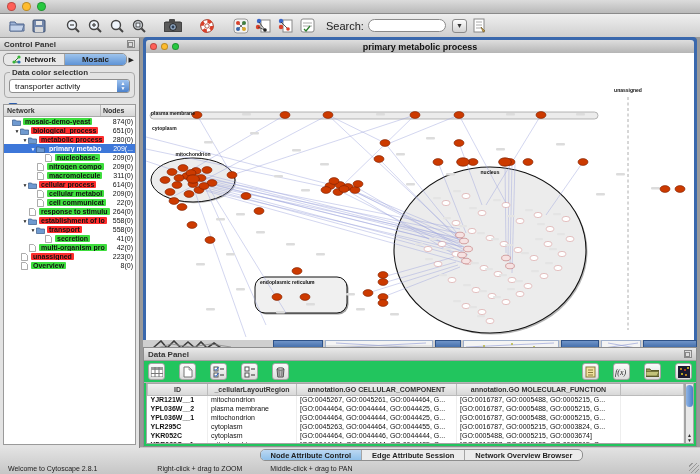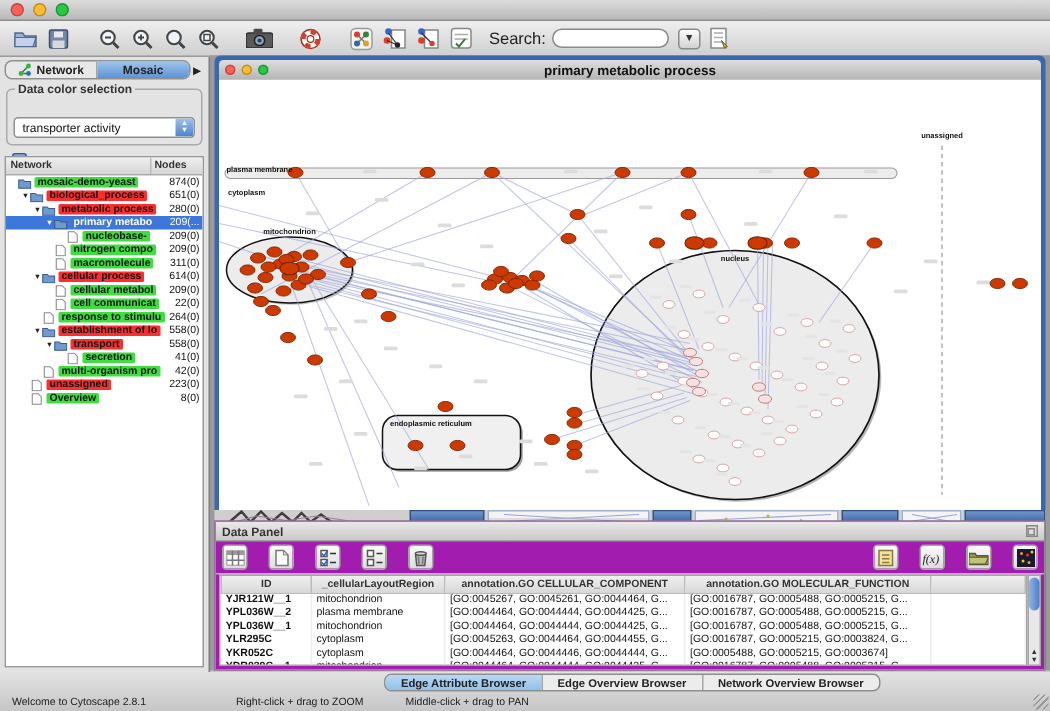--- a/index.html
+++ b/index.html
@@ -33,21 +33,21 @@
   .floatico { width:8px; height:8px; border:1px solid #888; background:#ddd; position:relative; }
   .floatico:before{content:""; position:absolute; right:1px; top:1px; width:3px; height:3px; border:1px solid #888;}
   .cptabs { display:flex; align-items:center; height:17px; padding:2px 3px; }
   .tabgrp { display:flex; border:1px solid #909090; border-radius:5px; overflow:hidden; height:13px; flex:1; background:#e8e8e8; }
   .cptab { flex:1; display:flex; align-items:center; justify-content:center; gap:3px; font-size:8px; font-weight:bold; color:#222; border-right:1px solid #a5a5a5;}
   .cptab:last-child{border-right:none;}
   .cptab.sel { background:linear-gradient(#9ec4ec,#5e93d6); }
   .tab-arrow { font-size:7px; color:#222; padding:0 2px; }
   .groupbox { margin:4px 4px 0 4px; border:1px solid #aaa; border-radius:4px; position:relative; padding:6px 4px 4px 4px; }
   .grouplbl { position:absolute; top:-5px; left:5px; background:#e3e3e3; font-size:8px; font-weight:bold; color:#333; padding:0 2px;}
-  .combo { height:14px; border:1px solid #8f8f8f; border-radius:3px; background:#fff; display:flex; align-items:center; overflow:hidden;margin-top:12px;}
+  .combo { height:14px; border:1px solid #8f8f8f; border-radius:3px; background:#fff; display:flex; align-items:center; overflow:hidden;}
   .combo .cval { flex:1; font-size:8px; padding-left:5px; color:#111; white-space:nowrap;}
   .combo .steppers { width:12px; height:100%; background:linear-gradient(#9dc2ef,#4c82cc); color:#fff; font-size:5px; line-height:5px;
     display:flex; flex-direction:column; align-items:center; justify-content:center;}
   .checkrow { display:flex; align-items:center; gap:4px; padding:5px 6px 3px 8px; }
   .checkbox { width:10px; height:10px; border-radius:2px; background:linear-gradient(#7fb0e8,#3b77d6); border:1px solid #2b5cab;
     color:#fff; font-size:8px; line-height:10px; text-align:center; font-weight:bold;}
   .checklbl { font-size:8px; font-weight:bold; color:#111; }
   .treewrap { position:absolute; left:3px; top:66px; right:3px; bottom:3px; background:#fff; border:1px solid #9a9a9a; overflow:hidden;}
   .treehead { display:flex; height:12px; background:linear-gradient(#efefef,#d6d6d6); border-bottom:1px solid #aaa; font-size:7px; font-weight:bold; color:#333;}
   .treehead .c1{flex:1; padding-left:3px; border-right:1px solid #bbb; line-height:12px;}
@@ -73,21 +73,21 @@
 
   
   .strip { position:absolute; left:3px; top:303px; width:554px; height:9px; background:#cfcfcf; overflow:hidden;}
   .frag { position:absolute; top:0; height:9px; }
   .frag.blue { background:linear-gradient(#6f94c8,#3f6aa8); border:1px solid #2e5288;}
   .frag.mini { background:#f4f4f4; border:1px solid #9fb0cc; }
   .deskgrip { position:absolute; right:2px; top:294px; width:9px; height:9px;
     background:repeating-linear-gradient(135deg,#bbb 0 1px,#888 1px 2px,#ddd 2px 3px); }
 
   
-  .dpanel { position:absolute; left:3px; top:310px; width:554px; height:100px; background:#a21caf; border:1px solid #8d8d8d; }
+  .dpanel { position:absolute; left:3px; top:310px; width:554px; height:100px; background:#22c55e; border:1px solid #8d8d8d; }
   .dtool { height:22px; display:flex; align-items:center; gap:14px; padding:0 4px; border-bottom:1px solid #b5b5b5;}
   .dtool .sp { flex:1; }
   .dtbtn { width:17px; height:17px; border:1px solid #a5a5a5; border-radius:3px; background:linear-gradient(#fbfbfb,#dcdcdc);
     display:flex; align-items:center; justify-content:center; }
   .dtable { position:absolute; left:2px; top:35px; right:11px; bottom:2px; background:#fff; border:1px solid #a5a5a5; overflow:hidden;}
   table { border-collapse:collapse; width:100%; table-layout:fixed; }
   th { background:linear-gradient(#f0f0f0,#d8d8d8); border:1px solid #bbb; border-top:none; font-size:7px; color:#333; height:11px; overflow:hidden; white-space:nowrap;}
   td { font-size:7px; color:#111; height:9px; border-right:1px solid #eee; padding:0 3px; overflow:hidden; white-space:nowrap;}
   td.idcell { font-weight:bold; }
   .vscroll { position:absolute; right:2px; top:35px; width:9px; bottom:2px; background:#e8e8e8; border:1px solid #a5a5a5;}
@@ -230,20 +230,24 @@
           <rect x="1" y="1" width="10" height="13" fill="#fff" stroke="#888"></rect>
           <line x1="3" y1="4" x2="9" y2="4" stroke="#aaa"></line>
           <line x1="3" y1="7" x2="9" y2="7" stroke="#aaa"></line>
           <line x1="3" y1="10" x2="9" y2="10" stroke="#aaa"></line>
           <path d="M8 9 l4 4 l-2 1 z" fill="#c8a24a" stroke="#6e5520" stroke-width="0.6"></path>
         </svg>
       </div>
   </div>
 
   <div class="cpanel">
+    <div class="ptitle">
+      <span>Control Panel</span>
+      <span class="floatico"></span>
+    </div>
     <div class="cptabs">
       <div class="tabgrp">
         <div class="cptab">
           <svg width="9" height="9">
               <line x1="2" y1="7" x2="7" y2="2" stroke="#2a7d2a"></line>
               <line x1="2" y1="7" x2="7" y2="7" stroke="#2a7d2a"></line>
               <circle cx="2" cy="7" r="1.6" fill="#35b535"></circle>
               <circle cx="7" cy="2" r="1.6" fill="#35b535"></circle>
               <circle cx="7" cy="7" r="1.6" fill="#2a6db5"></circle>
             </svg>
@@ -837,22 +841,22 @@
       <div class="vscroll">
         <div class="vthumb"></div>
         <div class="varrows">▲<br>▼</div>
       </div>
     </div>
   </div>
 
   <div class="bottombar">
     <div class="segwrap">
         <div class="segctl">
-          <div class="seg sel">Edge Attribute Browser</div>
-          <div class="seg">Edge Overview Browser</div>
+          <div class="seg sel">Node Attribute Control</div>
+          <div class="seg">Edge Attribute Session</div>
           <div class="seg">Network Overview Browser</div>
         </div>
       </div>
     <div class="statusrow">
       <span class="s1">Welcome to Cytoscape 2.8.1</span>
       <span class="s2">Right-click + drag to ZOOM</span>
       <span class="s3">Middle-click + drag to PAN</span>
     </div>
     <div class="statgrip"></div>
   </div>

